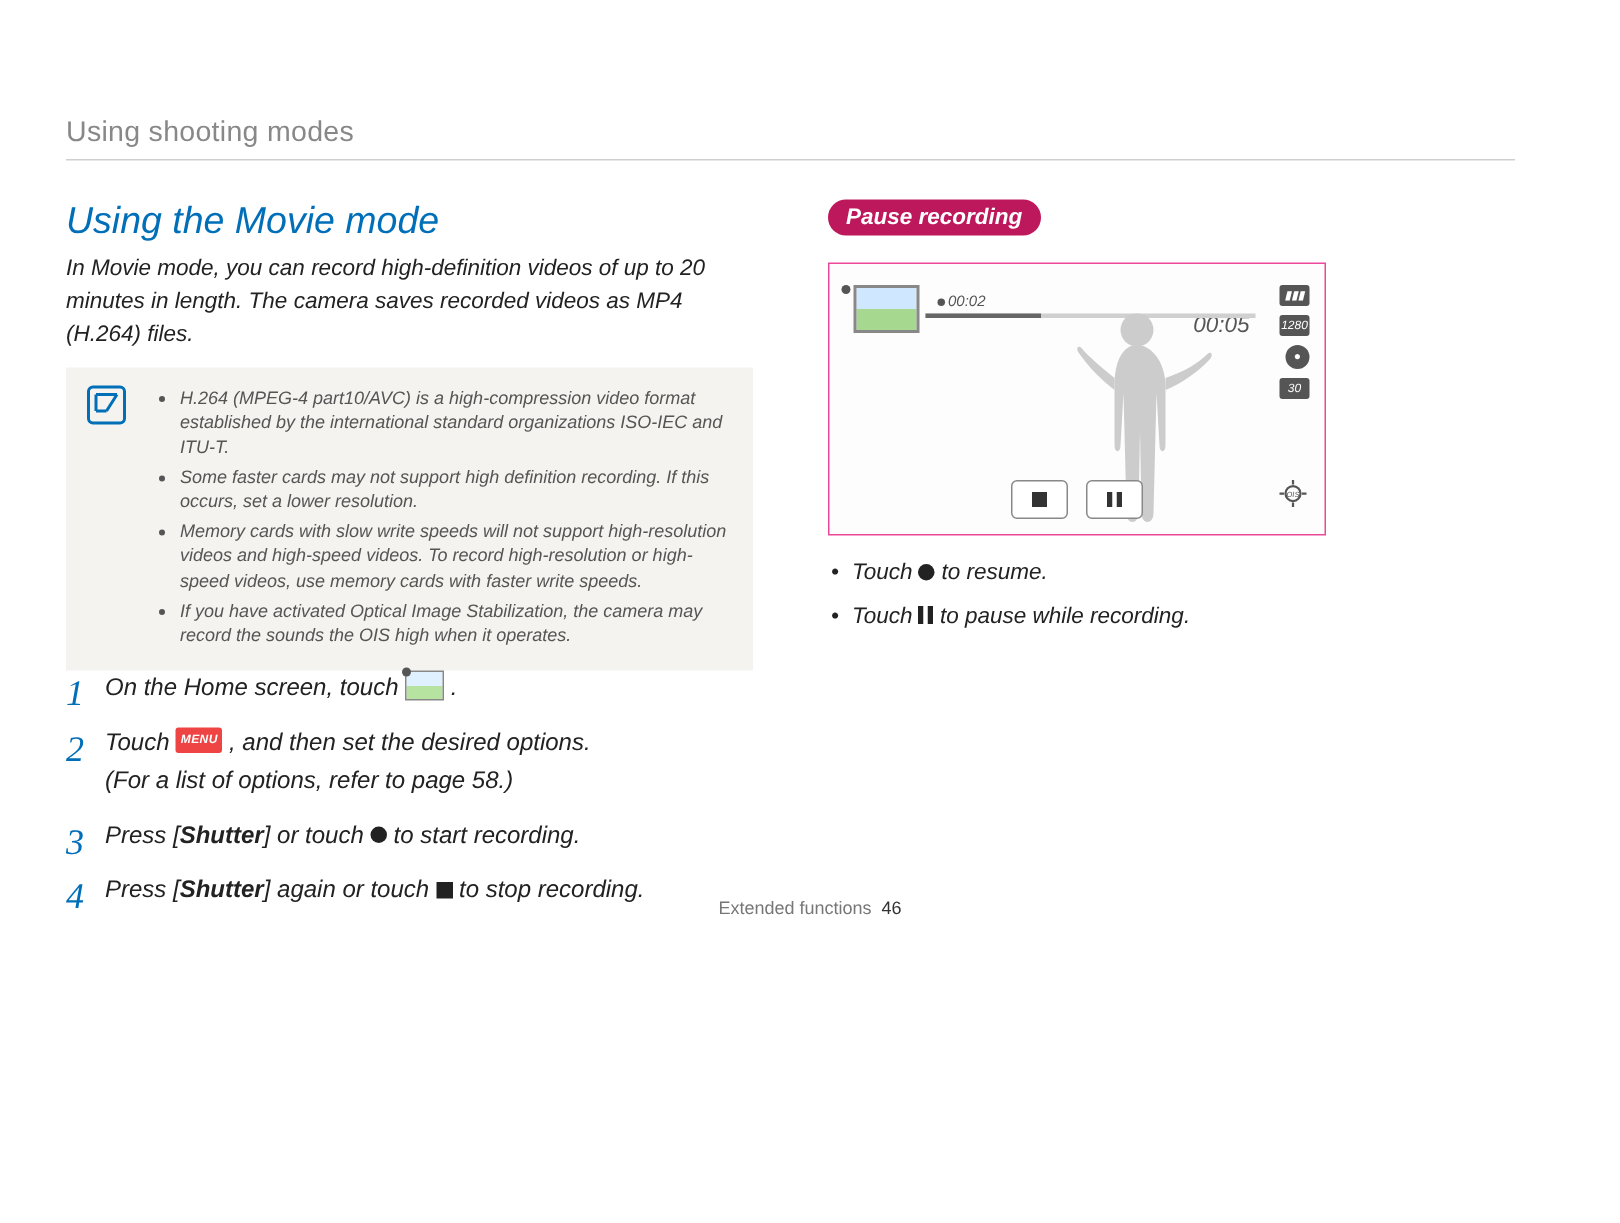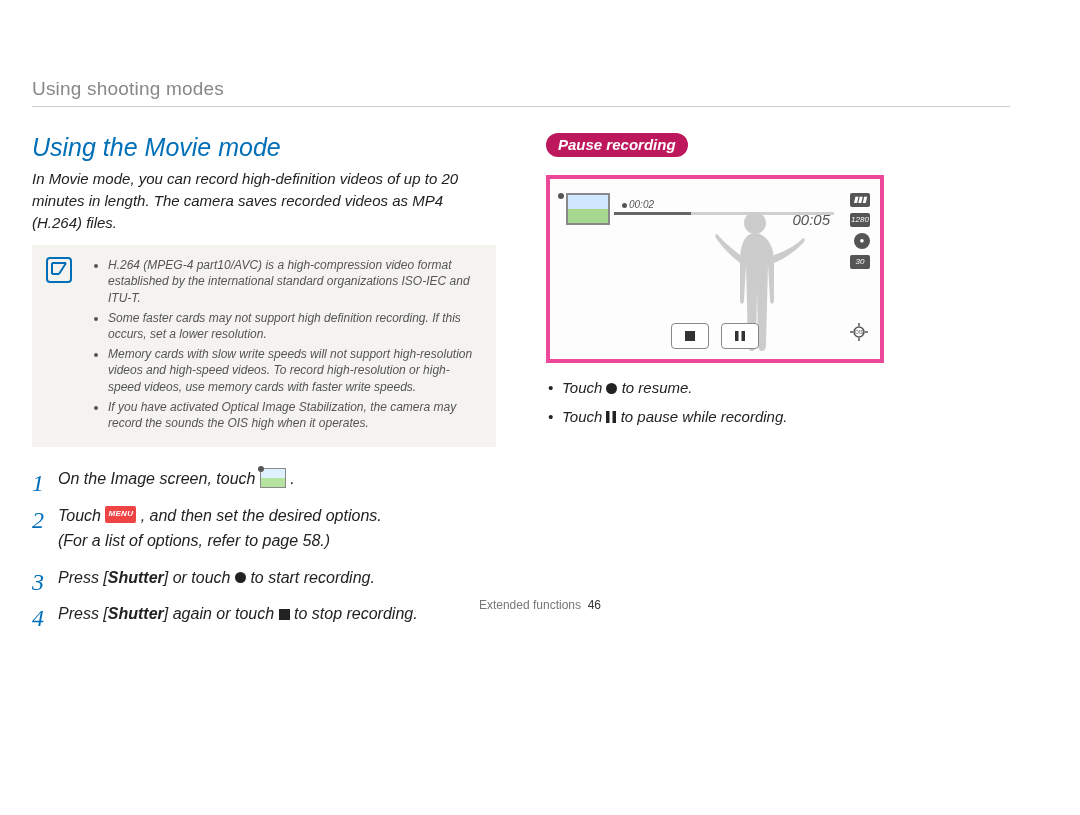--- a/index.html
+++ b/index.html
@@ -9,21 +9,21 @@
     height: 815px;
     background: #ffffff;
     font-family: Arial, Helvetica, sans-serif;
     color: #222;
     font-size: 15px;
   }
   .page {
     position: relative;
     width: 1080px;
     height: 644px;
-    padding: 78px 70px 0 32px;
+    padding: 78px 70px 0 44px;
     box-sizing: border-box;
   }
   .breadcrumb {
     font-size: 19px;
     color: #888;
     font-weight: 300;
     letter-spacing: 0.2px;
     margin-bottom: 6px;
   }
   hr.sep {
@@ -50,21 +50,20 @@
     margin: 0 0 12px 0;
     line-height: 1.45;
   }
   .note-box {
     background: #f4f3ef;
     padding: 12px 16px 12px 60px;
     position: relative;
     font-size: 12px;
     color: #555;
     line-height: 1.35;
-    margin-bottom: 20px;
   }
   .note-icon {
     position: absolute;
     left: 14px;
     top: 12px;
     width: 26px;
     height: 26px;
     border: 2px solid #006fb8;
     border-radius: 4px;
     box-sizing: border-box;
@@ -107,21 +106,21 @@
     color: #fff;
     font-weight: bold;
     padding: 3px 12px 4px 12px;
     border-radius: 12px;
     font-size: 15px;
     margin-bottom: 6px;
   }
   .screenshot {
     width: 330px;
     height: 180px;
-    border: 4px solid #ec4899;
+    border: 1px solid #ec4899;
     position: relative;
     margin: 12px 0 14px 0;
     background: #fdfdfd;
     overflow: hidden;
   }
   .ss-thumb {
     position: absolute;
     left: 16px;
     top: 14px;
     width: 40px;
@@ -267,21 +266,21 @@
         <ul>
           <li>H.264 (MPEG-4 part10/AVC) is a high-compression video format established by the international standard organizations ISO-IEC and ITU-T.</li>
           <li>Some faster cards may not support high definition recording. If this occurs, set a lower resolution.</li>
           <li>Memory cards with slow write speeds will not support high-resolution videos and high-speed videos. To record high-resolution or high-speed videos, use memory cards with faster write speeds.</li>
           <li>If you have activated Optical Image Stabilization, the camera may record the sounds the OIS high when it operates.</li>
         </ul>
       </div>
 
       <ol class="steps">
         <li>
-          <span>On the Image screen, touch </span>
+          <span>On the Home screen, touch </span>
           <span class="inline-icon home-thumb"></span>
           <span>.</span>
         </li>
         <li>
           <span>Touch </span>
           <span class="inline-icon menu-chip">MENU</span>
           <span> , and then set the desired options.</span><br>
           <span>(For a list of options, refer to page 58.)</span>
         </li>
         <li>

